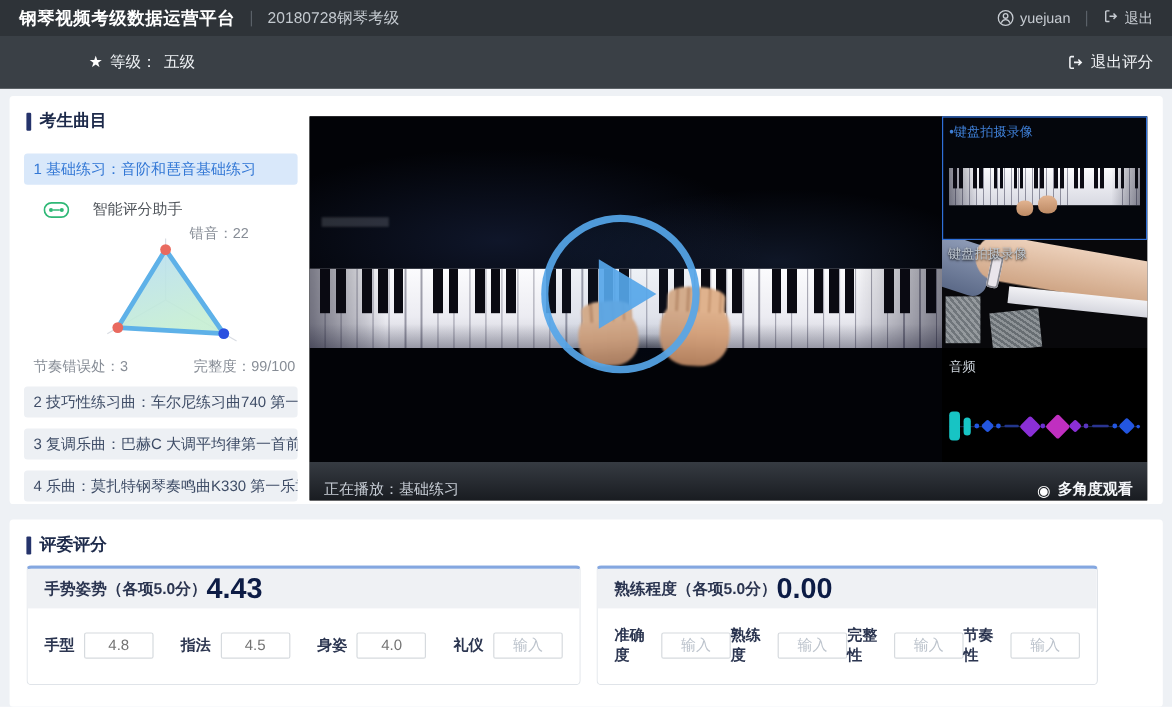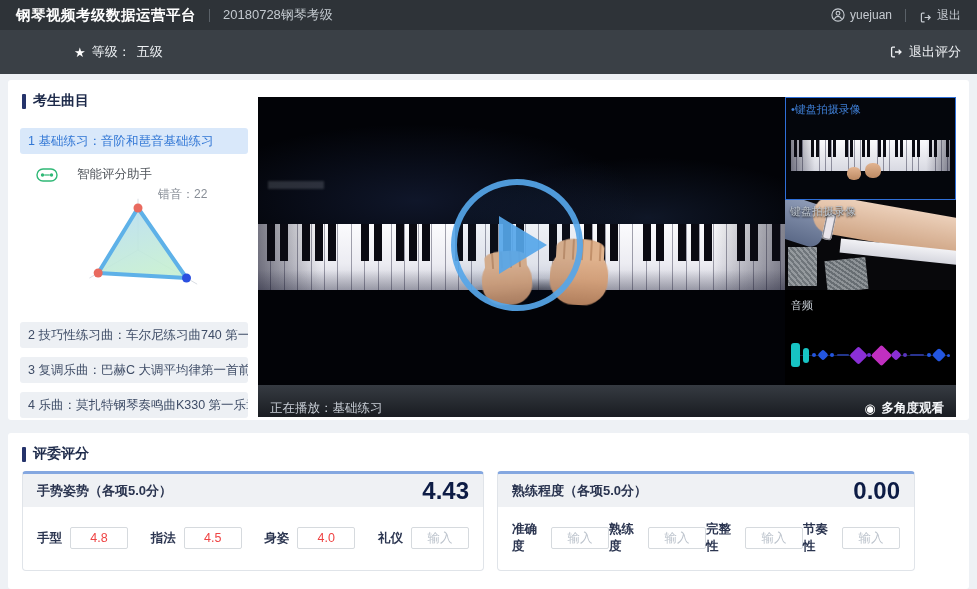--- a/index.html
+++ b/index.html
@@ -8,21 +8,21 @@
     background:#eef1f5;
     font-family:"Liberation Sans","DejaVu Sans",sans-serif;
     -webkit-font-smoothing:antialiased;
   }
   
   .topbar{height:30px;background:#2e3338;display:flex;align-items:center;padding:0 16px;box-sizing:border-box}
   .app-title{color:#ffffff;font-size:14.5px;font-weight:bold;letter-spacing:.5px}
   .vdiv{width:1px;height:13px;background:#5a6168;margin:0 13px}
   .session{color:#c3c9cf;font-size:13px}
   .spacer{flex:1}
-  .hgroup{display:flex;align-items:flex-end;gap:5px;color:#c6cbd1;font-size:12px;cursor:pointer}
+  .hgroup{display:flex;align-items:flex-start;gap:5px;color:#c6cbd1;font-size:12px;cursor:pointer}
   .subbar{height:44px;background:#3a4046;display:flex;align-items:center;padding:0 16px;box-sizing:border-box;color:#eef1f4;font-size:13px}
   .ticket{display:flex;align-items:center;gap:8px}
   .level{display:flex;align-items:center;gap:6px;margin-left:58px}
   .star{color:#ffffff;font-size:13px}
   .exit-scoring{margin-left:auto;display:flex;align-items:center;gap:6px;color:#f0f2f5;cursor:pointer}
   svg{display:block}
   
   .card{position:absolute;background:#fff;border-radius:3px}
   #card1{left:8px;top:80px;width:961px;height:340px}
   #card2{left:8px;top:433px;width:961px;height:156px}
@@ -116,28 +116,28 @@
     background:linear-gradient(180deg,#363b42,#191c21);
     display:flex;align-items:flex-end;justify-content:space-between;padding:0 12px}
   .now{color:#c8ced6;font-size:12.5px}
   .multi{display:flex;align-items:center;gap:6px;color:#f4f6f9;font-size:12.5px;font-weight:bold;cursor:pointer}
   .multi .ico{font-size:13px;color:#fff}
   
   .score-card{position:absolute;top:38px;height:100px;background:#fff;box-sizing:border-box;overflow:hidden;
     border:1px solid #e0e4e9;border-top:3px solid #84a7e0;border-radius:4px}
   #sc0{left:14px;width:462px}
   #sc1{left:489px;width:418px}
-  .sc-head{height:33px;background:#eff1f4;display:flex;align-items:center;justify-content:space-between;padding:0 14px}
+  .sc-head{height:33px;background:#eff1f4;display:flex;align-items:center;padding:0 14px}
   .sc-title{font-size:13px;font-weight:bold;color:#2b3550}
   .sc-total{font-size:24px;font-weight:bold;color:#0d1c45}
   .sc-body{height:62px;display:flex;align-items:center;justify-content:space-between;padding:0 14px}
   .fld{display:flex;align-items:center;gap:8px}
   .fld label{font-size:12.5px;font-weight:bold;color:#2b3550}
   .fld input{width:58px;height:22px;border:1px solid #d6dade;border-radius:2px;text-align:center;
-    font-size:12.5px;color:#ef4444;background:#fff;outline:none;font-family:inherit;box-sizing:border-box}
+    font-size:12.5px;color:#737373;background:#fff;outline:none;font-family:inherit;box-sizing:border-box}
   .fld input::placeholder{color:#bcc3cc}
 </style>
 </head>
 <body>
 
 <div class="topbar">
   <span class="app-title">钢琴视频考级数据运营平台</span>
   <span class="vdiv"></span>
   <span class="session">20180728钢琴考级</span>
   <span class="spacer"></span>
@@ -202,20 +202,24 @@
         </defs>
         <line x1="118" y1="58" x2="118" y2="6.759999999999998" stroke="#d9dde3" stroke-width="1"></line>
         <line x1="118" y1="58" x2="177.16512" y2="92.16" stroke="#d9dde3" stroke-width="1"></line>
         <line x1="118" y1="58" x2="69.40008" y2="86.06" stroke="#d9dde3" stroke-width="1"></line>
         <polygon points="118,16 166.496,86 78.164,81" fill="url(#rg)" fill-opacity="0.9" stroke="#5eb1e8" stroke-width="4" stroke-linejoin="round"></polygon>
         <circle cx="118" cy="16" r="4.5" fill="#e96a5f"></circle>
         <circle cx="166.496" cy="86" r="4.5" fill="#2b50e0"></circle>
         <circle cx="78.164" cy="81" r="4.5" fill="#e96a5f"></circle>
       </svg>
     <span class="radar-top-label">错音：22</span>
+    <div class="radar-bottom">
+      <span>节奏错误处：3</span>
+      <span>完整度：99/100</span>
+    </div>
   </div>
 
   <div class="song song-normal" id="song1">2 技巧性练习曲：车尔尼练习曲740 第一首</div>
   <div class="song song-normal" id="song2">3 复调乐曲：巴赫C 大调平均律第一首前奏曲</div>
   <div class="song song-normal" id="song3">4 乐曲：莫扎特钢琴奏鸣曲K330 第一乐章</div>
 
   <div class="video">
     <div class="vmain">
       <div class="keys"></div>
       <div class="blackkeys"></div>

